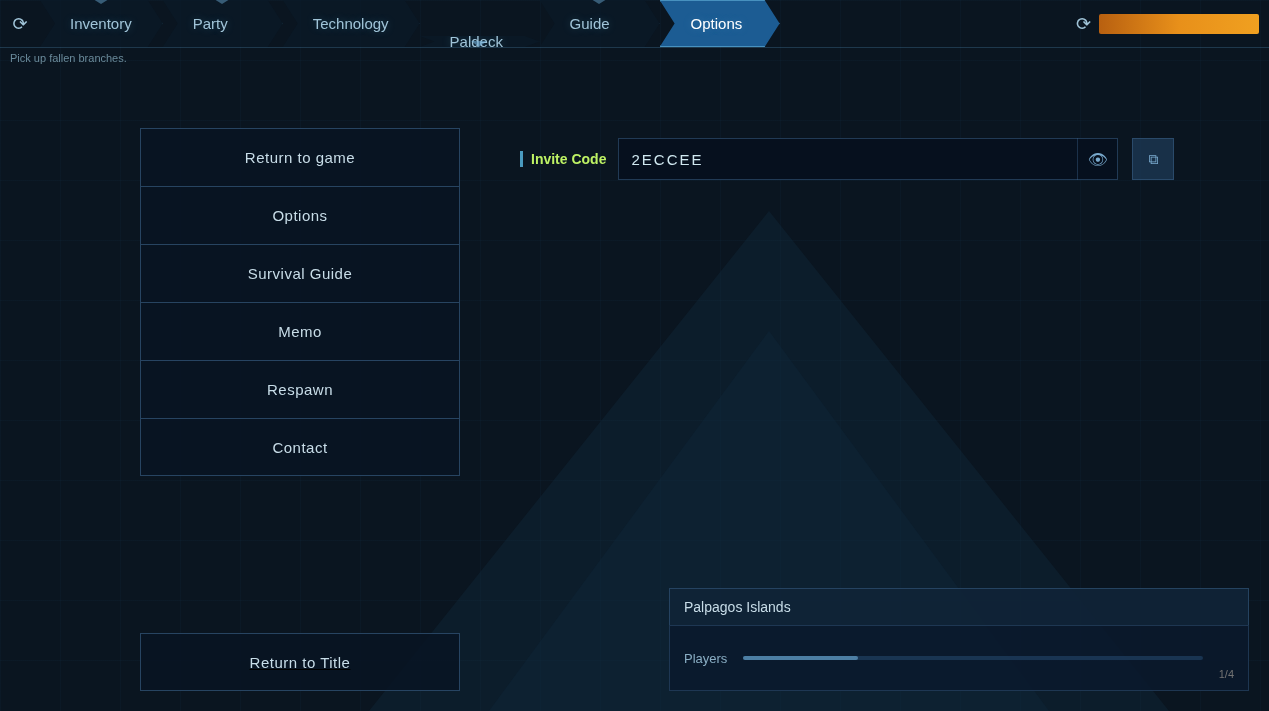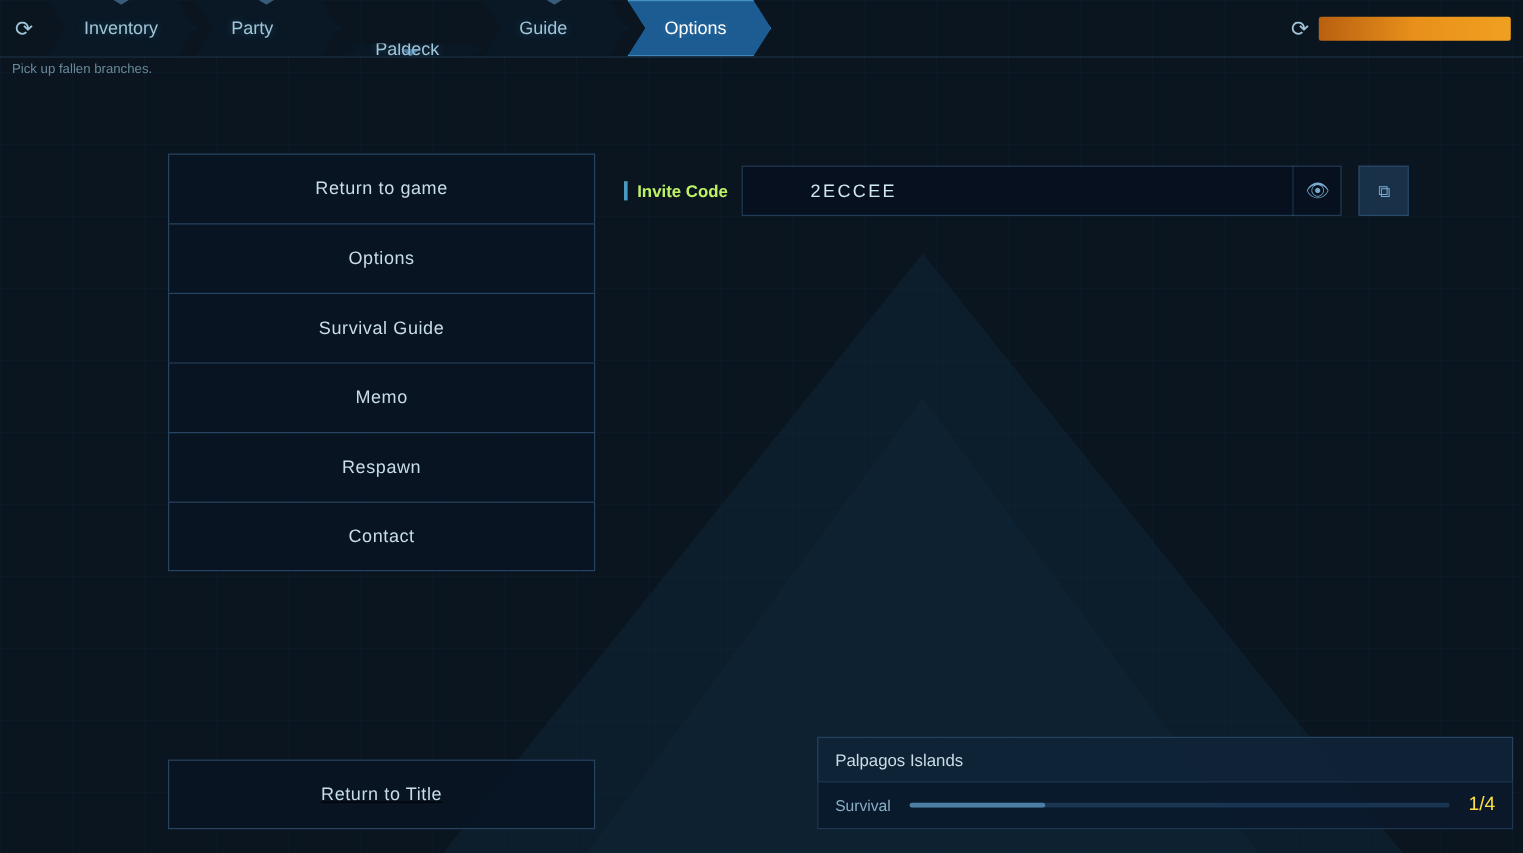--- a/index.html
+++ b/index.html
@@ -137,21 +137,21 @@
       position: relative;
       z-index: 5;
       display: flex;
       height: calc(711px - 68px);
     }
 
     .menu-button {
       display: flex;
       align-items: center;
       justify-content: center;
-      width: 356px;
+      width: 320px;
       height: 58px;
       background: rgba(8, 20, 35, 0.85);
       border: 1px solid rgba(60, 100, 140, 0.6);
       color: #c8dde8;
       font-size: 15px;
       font-weight: 400;
       cursor: pointer;
       letter-spacing: 0.5px;
       transition: background 0.15s;
       border-bottom: none;
@@ -203,21 +203,20 @@
 
     .invite-code-value {
       flex: 1;
       padding: 0 12px;
       color: #d0e8f0;
       font-size: 15px;
       letter-spacing: 2px;
       background: transparent;
       border: none;
       outline: none;
-      margin-left: 44px;
     }
 
     .invite-code-eye {
       width: 40px;
       height: 42px;
       display: flex;
       align-items: center;
       justify-content: center;
       color: #7aabcf;
       font-size: 16px;
@@ -236,21 +235,21 @@
       color: #7aabcf;
       font-size: 14px;
       cursor: pointer;
       margin-left: 2px;
     }
 
     
     .world-info {
       position: absolute;
       bottom: 20px;
-      right: 8px;
+      right: 20px;
       width: 580px;
     }
 
     .world-name-bar {
       background: rgba(15, 35, 55, 0.9);
       border: 1px solid rgba(60, 100, 140, 0.5);
       padding: 10px 14px;
       color: #c8dde8;
       font-size: 14px;
       font-weight: 500;
@@ -265,22 +264,23 @@
       align-items: center;
       justify-content: space-between;
     }
 
     .world-players-label {
       color: #8aaec4;
       font-size: 13px;
     }
 
     .world-players-value {
-      color: #fde047;
-      font-size: 16px;
+      color: #737373;
+      font-size: 11px;
+      margin-top: 32px;
     }
 
     .players-slider {
       flex: 1;
       margin: 0 16px;
       height: 4px;
       background: rgba(40, 80, 120, 0.5);
       border-radius: 2px;
       position: relative;
     }
@@ -339,20 +339,23 @@
   <div class="nav-tab">
     <span>Inventory</span>
     <span class="tab-decor-top"></span>
   </div>
 
   <div class="nav-tab">
     <span>Party</span>
     <span class="tab-decor-top"></span>
   </div>
 
+  <div class="nav-tab">
+    <span>Technology</span>
+  </div>
 
   <div class="nav-tab" style="position:relative;margin-top:36px;">
     <span>Paldeck</span>
     <span style="position:absolute;bottom:0;left:50%;transform:translateX(-50%);width:0;height:0;border-left:8px solid transparent;border-right:8px solid transparent;border-top:6px solid rgba(120,180,220,0.6);"></span>
   </div>
 
   <div class="nav-tab">
     <span>Guide</span>
     <span class="tab-decor-top"></span>
   </div>
@@ -416,19 +419,19 @@
     </div>
 
   </div>
 </div>
 
 <div class="world-info">
   <div class="world-name-bar">
     <span>Palpagos Islands</span>
   </div>
   <div class="world-players-bar">
-    <span class="world-players-label">Survival</span>
+    <span class="world-players-label">Players</span>
     <div class="players-slider">
       <div class="players-slider-fill" style="width: 25%;"></div>
     </div>
     <span class="world-players-value">1/4</span>
   </div>
 </div>
 
 </body></html>

